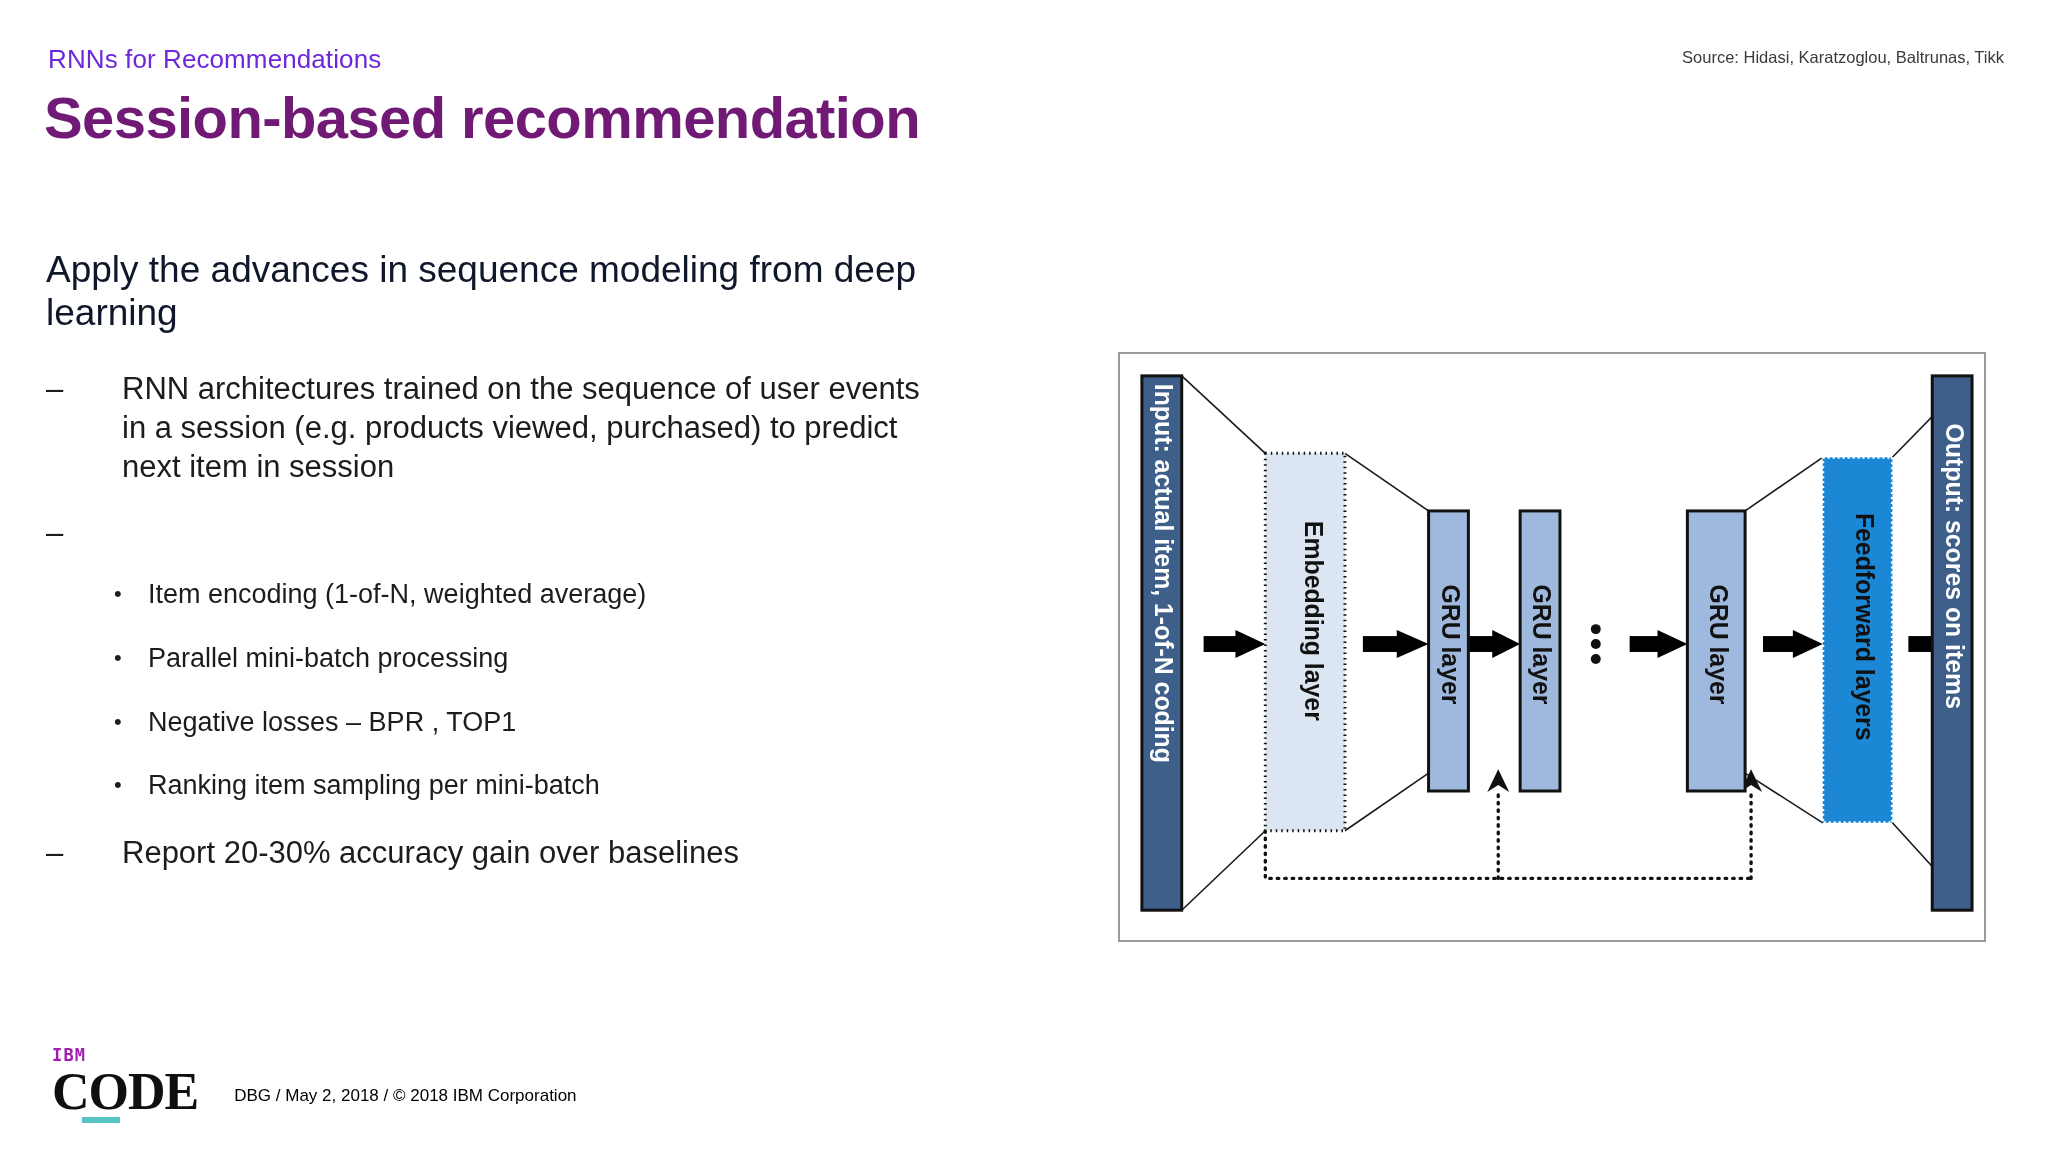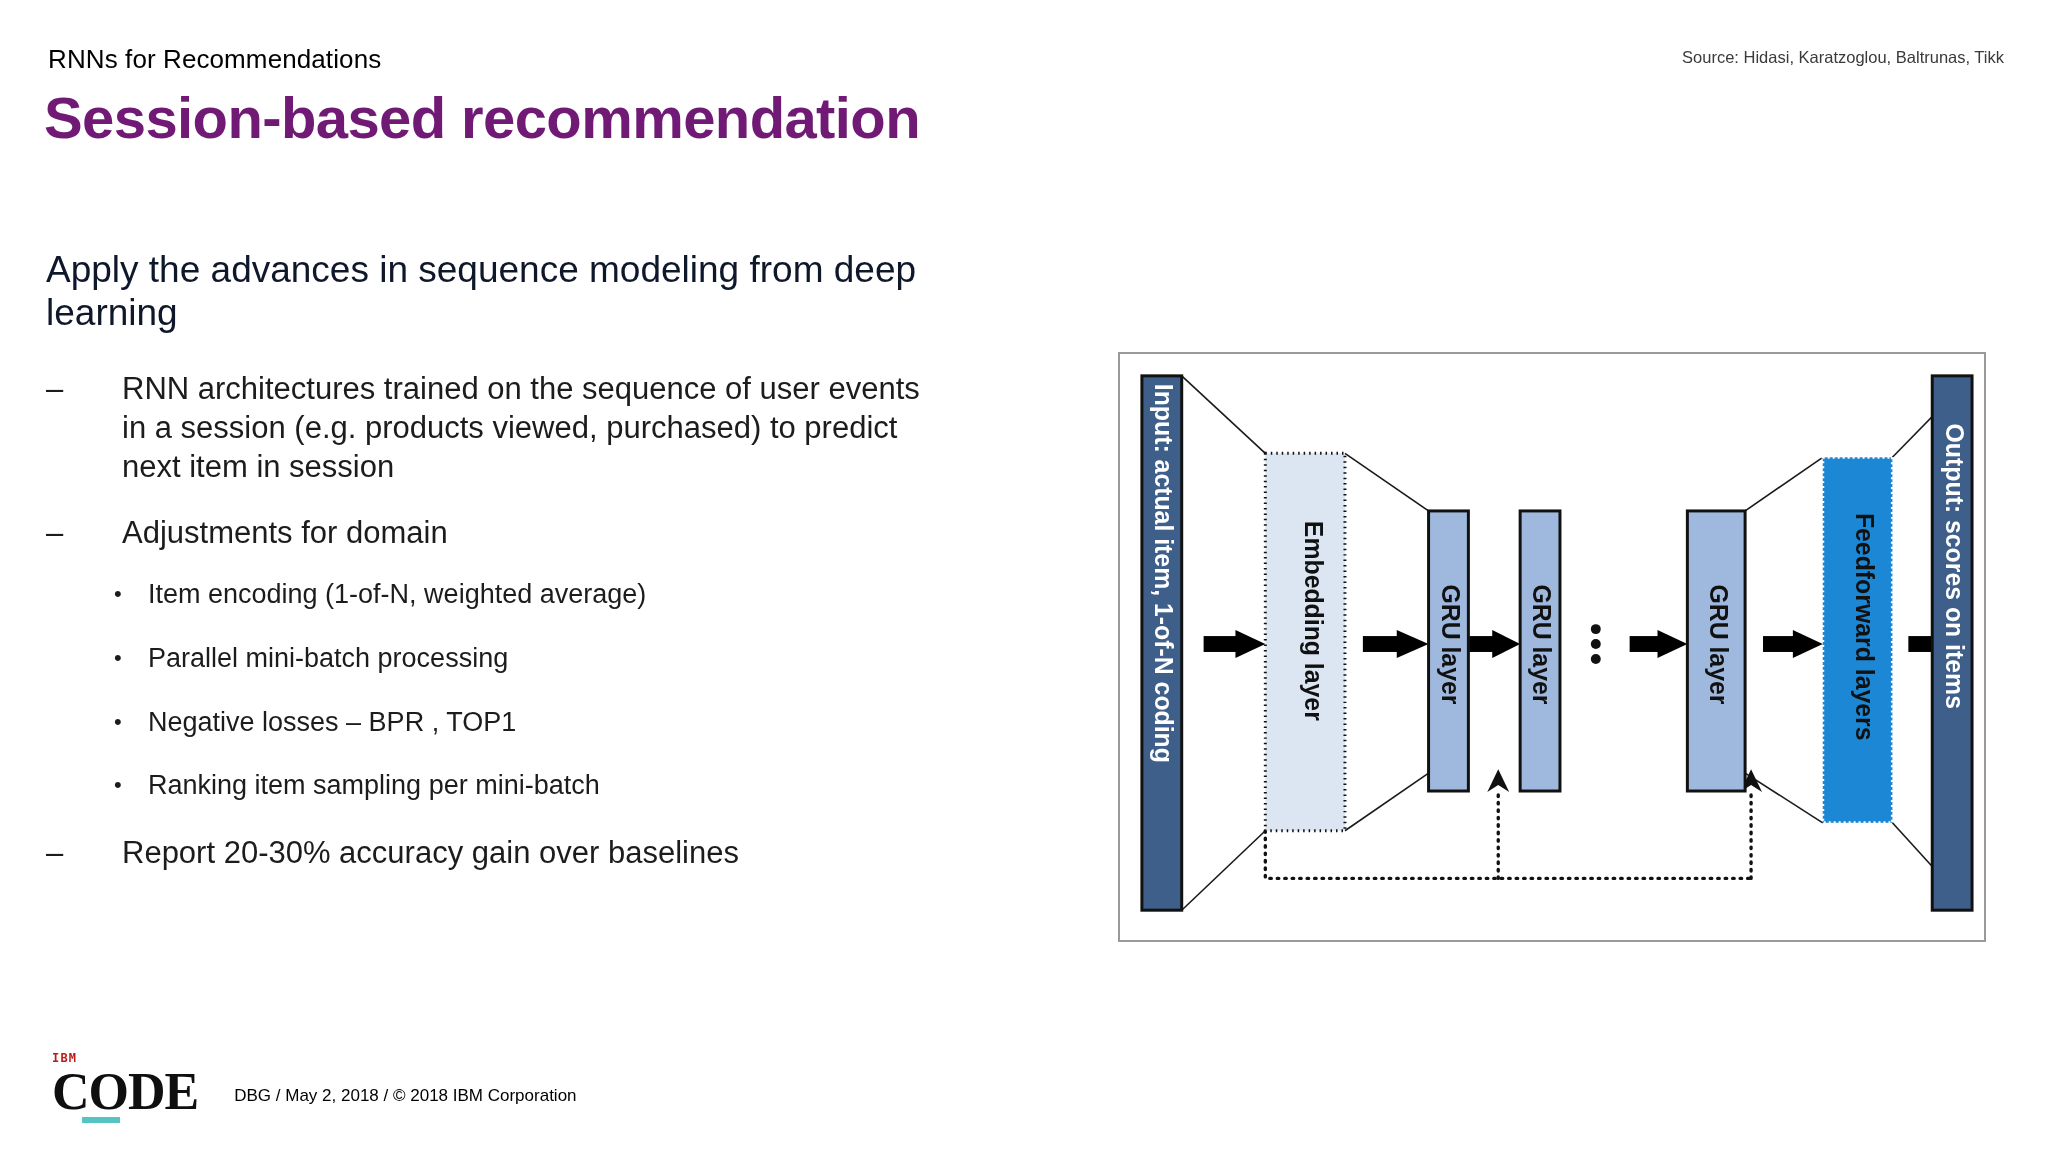--- a/index.html
+++ b/index.html
@@ -17,21 +17,21 @@
     -webkit-font-smoothing: antialiased;
   }
 
   
   .kicker {
     position: absolute;
     left: 48px;
     top: 44px;
     font-size: 26px;
     letter-spacing: .1px;
-    color: #000000;
+    color: #6d28d9;
   }
   .slide-title {
     position: absolute;
     left: 44px;
     top: 84px;
     font-size: 58px;
     font-weight: 700;
     letter-spacing: -0.6px;
     color: #701a75;
     white-space: nowrap;
@@ -114,24 +114,24 @@
     align-items: flex-end;
   }
   .logo-block {
     display: flex;
     flex-direction: column;
     align-items: flex-start;
     line-height: 1;
   }
   .logo-ibm {
     font-family: "DejaVu Sans Mono", monospace;
-    font-size: 12px;
+    font-size: 17px;
     font-weight: 700;
     letter-spacing: 1.2px;
-    color: #b91c1c;
+    color: #a21caf;
     margin-bottom: 4px;
   }
   .logo-code-wrap {
     position: relative;
   }
   .logo-code {
     font-size: 52px;
     font-weight: 700;
     letter-spacing: -1px;
     color: #0f0f0f;
@@ -189,21 +189,20 @@
 
   <ul class="bullets">
 
     <li class="dash-item">
       <span class="marker">–</span>
       <span class="txt">RNN architectures trained on the sequence of user events in a session (e.g. products viewed, purchased) to predict next item in session</span>
     </li>
 
     <li class="dash-item">
       <span class="marker">–</span>
-      <span class="txt">Adjustments for domain</span>
     </li>
 
     <ul class="sub-bullets">
       <li class="dot-item">
         <span class="marker">•</span>
         <span class="txt">Item encoding (1-of-N, weighted average)</span>
       </li>
       <li class="dot-item">
         <span class="marker">•</span>
         <span class="txt">Parallel mini-batch processing</span>

